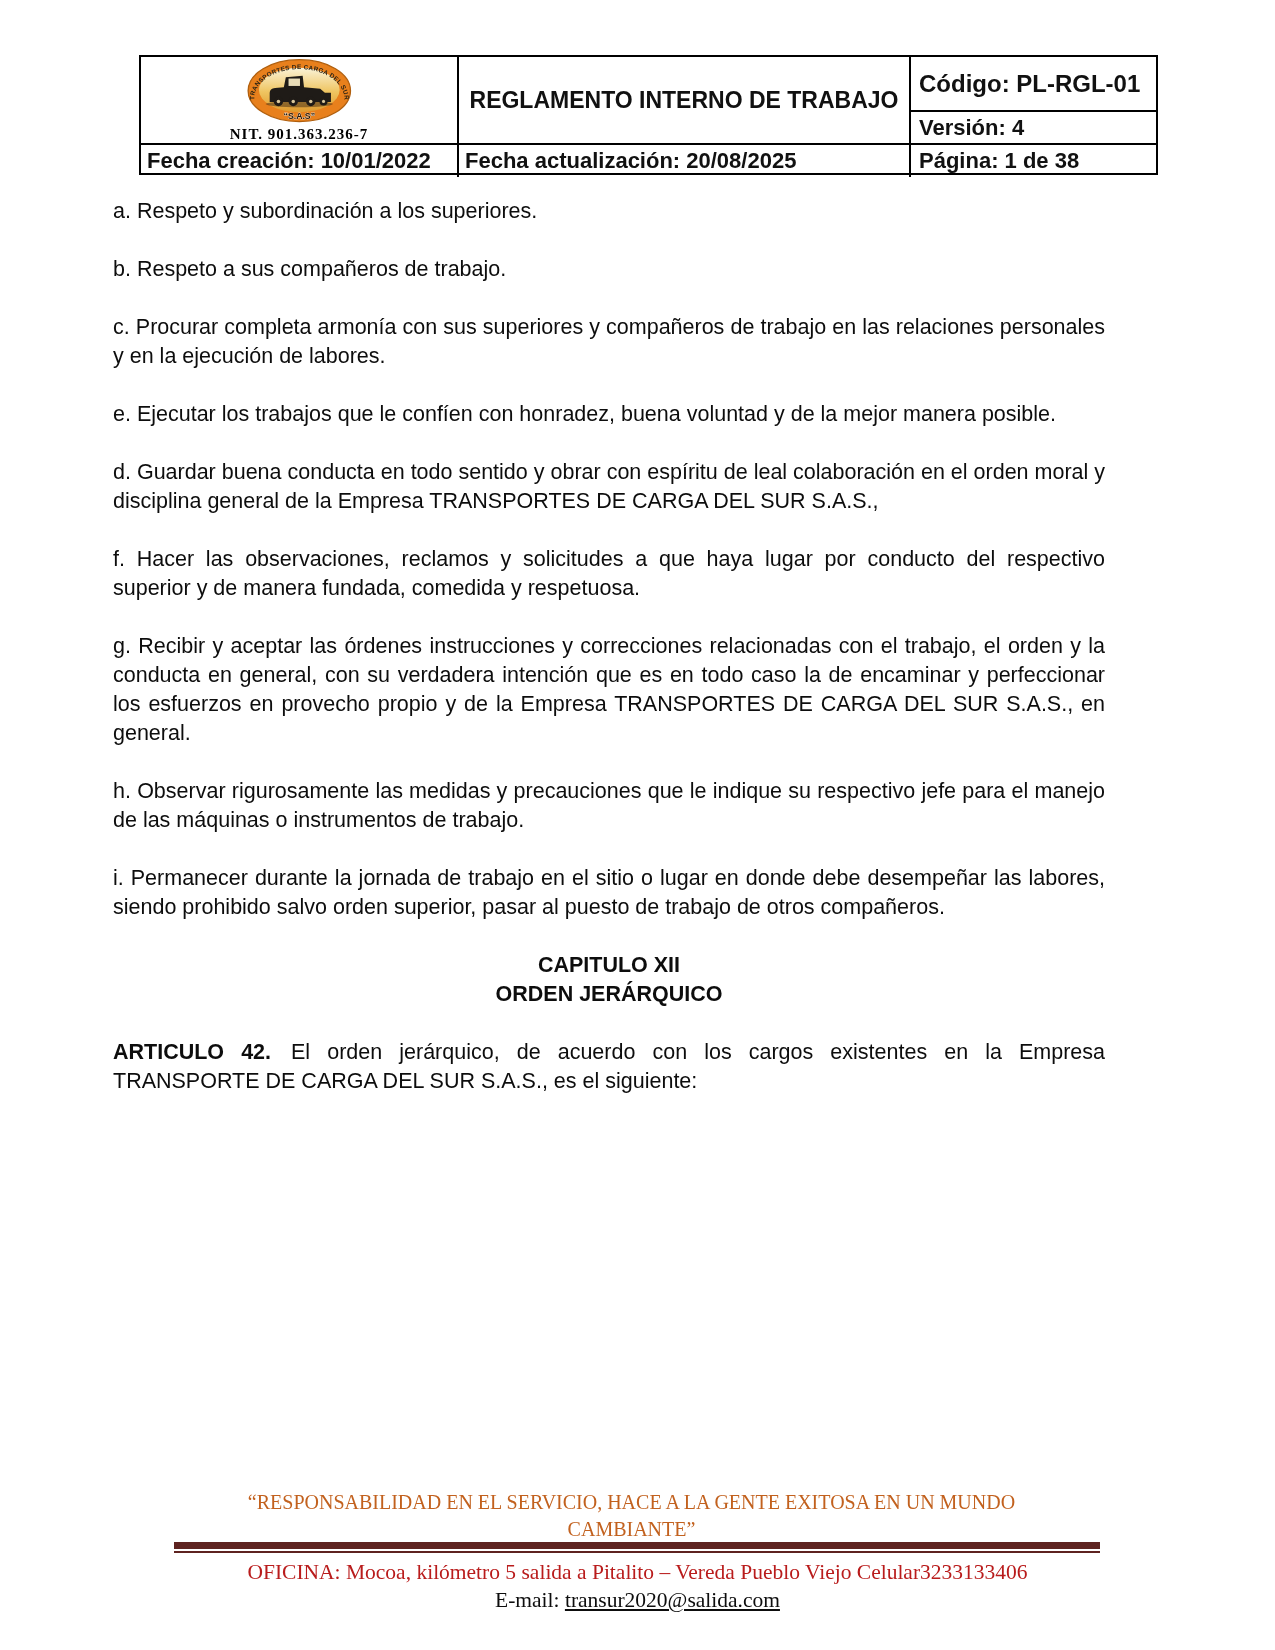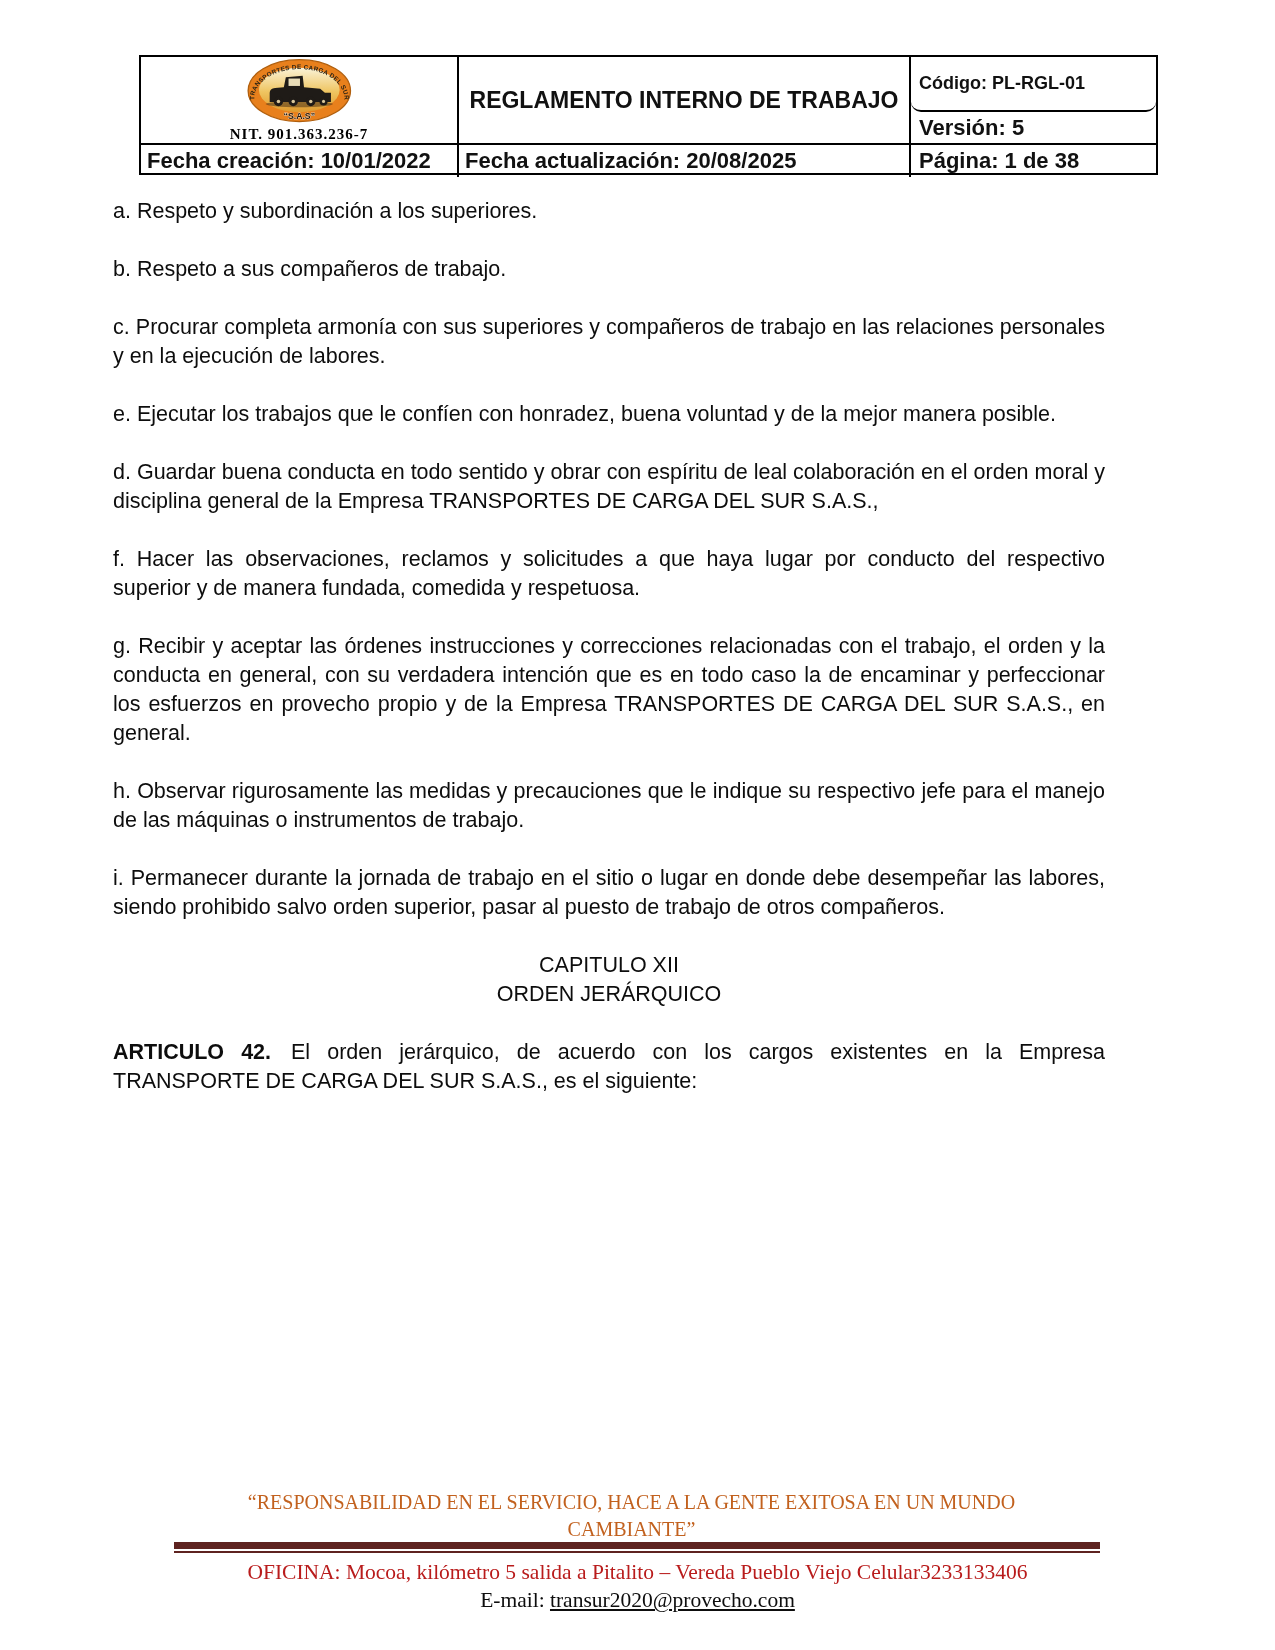--- a/index.html
+++ b/index.html
@@ -8,35 +8,35 @@
 
   
   .header-table{position:absolute;left:139px;top:55px;width:1019px;height:120px;
     display:grid;grid-template-columns:318px 452px 1fr;grid-template-rows:55px 33px 32px;
     border:2px solid #000;box-sizing:border-box;font-weight:bold;background:#fff;}
   .hcell{box-sizing:border-box;display:flex;align-items:center;overflow:hidden;}
   .cell-logo{grid-area:1/1/3/2;border-right:2px solid #000;border-bottom:2px solid #000;
     flex-direction:column;justify-content:flex-end;padding-bottom:1px;}
   .cell-title{grid-area:1/2/3/3;border-right:2px solid #000;border-bottom:2px solid #000;
     justify-content:center;font-size:23px;line-height:30px;}
-  .cell-codigo{grid-area:1/3/2/4;border-bottom:2px solid #000;padding-left:8px;font-size:18px;border-radius:10px;}
+  .cell-codigo{grid-area:1/3/2/4;border-bottom:2px solid #000;padding-left:8px;font-size:24px;}
   .cell-version{grid-area:2/3/3/4;border-bottom:2px solid #000;padding-left:8px;font-size:22px;}
   .cell-fecha1{grid-area:3/1/4/2;border-right:2px solid #000;padding-left:6px;font-size:22px;}
   .cell-fecha2{grid-area:3/2/4/3;border-right:2px solid #000;padding-left:6px;font-size:22px;}
   .cell-pagina{grid-area:3/3/4/4;padding-left:8px;font-size:22px;}
 
   .logo-svg{height:73px;display:block;}
   .logo-nit{font-family:"Liberation Serif",serif;font-weight:bold;font-size:15px;
     letter-spacing:1px;color:#000;line-height:15px;}
 
   
   .body-text{position:absolute;left:113px;top:197px;width:992px;
     font-size:21.5px;line-height:29px;text-align:justify;color:#0d0d0d;}
   .body-text p{margin:0 0 29px 0;}
-  .chapter{ text-align:center;font-weight:normal;margin:0 0 29px 0;}
+  .chapter{ text-align:center;font-weight:bold;margin:0 0 29px 0;}
   .article-label{font-weight:bold;padding-right:20px;}
 
   
   .slogan{position:absolute;top:1489px;left:0;right:12px;margin:0 auto;width:830px;
     text-align:center;font-family:"Liberation Serif",serif;font-size:20px;
     line-height:27px;color:#C2611E;}
   .footer-rule{position:absolute;top:1542px;left:174px;width:926px;height:2px;
     border-top:7px solid #5E2320;border-bottom:2px solid #5E2320;}
   .office-line{position:absolute;top:1560px;left:0;width:100%;text-align:center;
     font-family:"Liberation Serif",serif;font-size:21.5px;color:#b91c1c;}
@@ -80,21 +80,21 @@
           <textPath href="#arcPath" startOffset="50%" text-anchor="middle">TRANSPORTES DE CARGA DEL SUR</textPath>
         </text>
         <text x="100" y="92" text-anchor="middle" font-family="Liberation Sans, sans-serif" font-size="13" font-weight="bold" fill="#241A0D" stroke="#FFFFFF" stroke-width="0.7" paint-order="stroke">“S.A.S”</text>
       </svg>
       <div class="logo-nit">NIT. 901.363.236-7</div>
     </div>
 
     <div class="hcell cell-title">REGLAMENTO INTERNO DE TRABAJO</div>
 
     <div class="hcell cell-codigo">Código: PL-RGL-01</div>
-    <div class="hcell cell-version">Versión: 5</div>
+    <div class="hcell cell-version">Versión: 4</div>
 
     <div class="hcell cell-fecha1">Fecha creación: 10/01/2022</div>
     <div class="hcell cell-fecha2">Fecha actualización: 20/08/2025</div>
     <div class="hcell cell-pagina">Página: 1 de 38</div>
   </div>
 
   <div class="body-text">
     <p>a. Respeto y subordinación a los superiores.</p>
     <p>b. Respeto a sus compañeros de trabajo.</p>
     <p>c. Procurar completa armonía con sus superiores y compañeros de trabajo en las relaciones personales y en la ejecución de labores.</p>
@@ -109,15 +109,15 @@
       <div>CAPITULO XII</div>
       <div>ORDEN JERÁRQUICO</div>
     </div>
 
     <p><span class="article-label">ARTICULO 42.</span><span>El orden jerárquico, de acuerdo con los cargos existentes en la Empresa TRANSPORTE DE CARGA DEL SUR S.A.S., es el siguiente:</span></p>
   </div>
 
   <div class="slogan">“RESPONSABILIDAD EN EL SERVICIO, HACE A LA GENTE EXITOSA EN UN MUNDO CAMBIANTE”</div>
   <div class="footer-rule"></div>
   <div class="office-line">OFICINA: Mocoa, kilómetro 5 salida a Pitalito – Vereda Pueblo Viejo Celular3233133406</div>
-  <div class="email-line"><span>E-mail: </span><a href="#">transur2020@provecho.com</a></div>
+  <div class="email-line"><span>E-mail: </span><a href="#">transur2020@salida.com</a></div>
 
 </div>
 
 </body></html>

